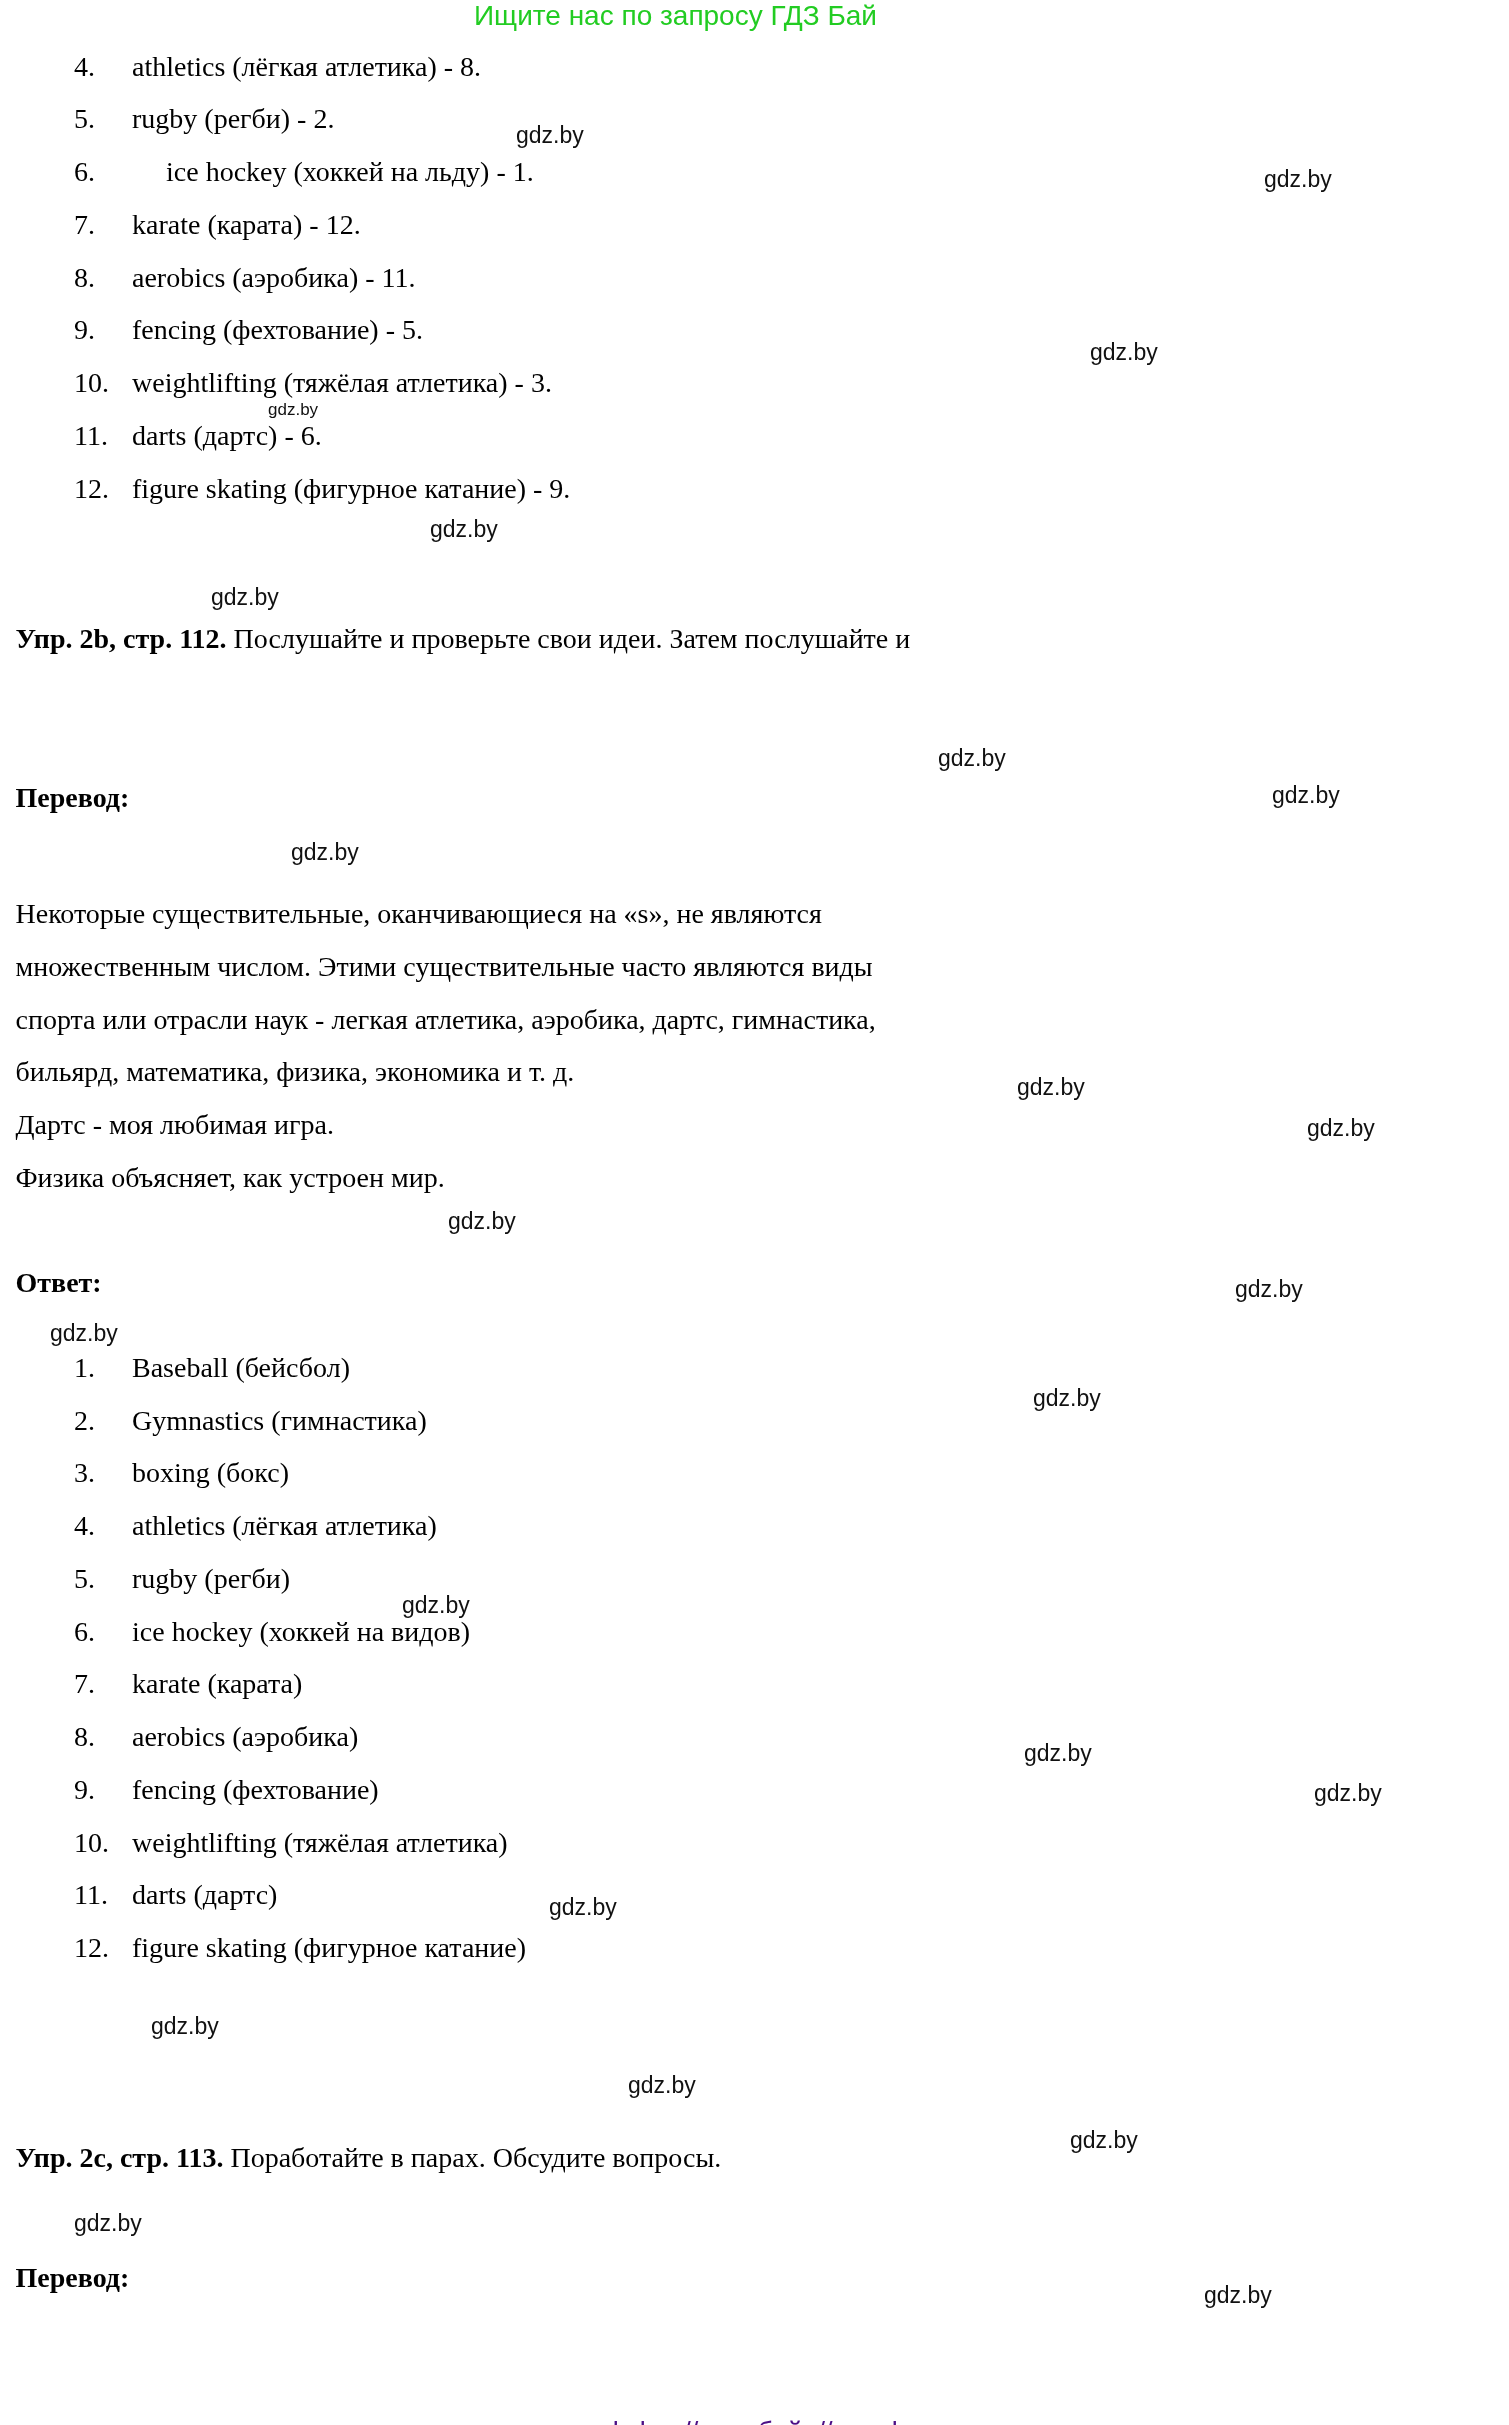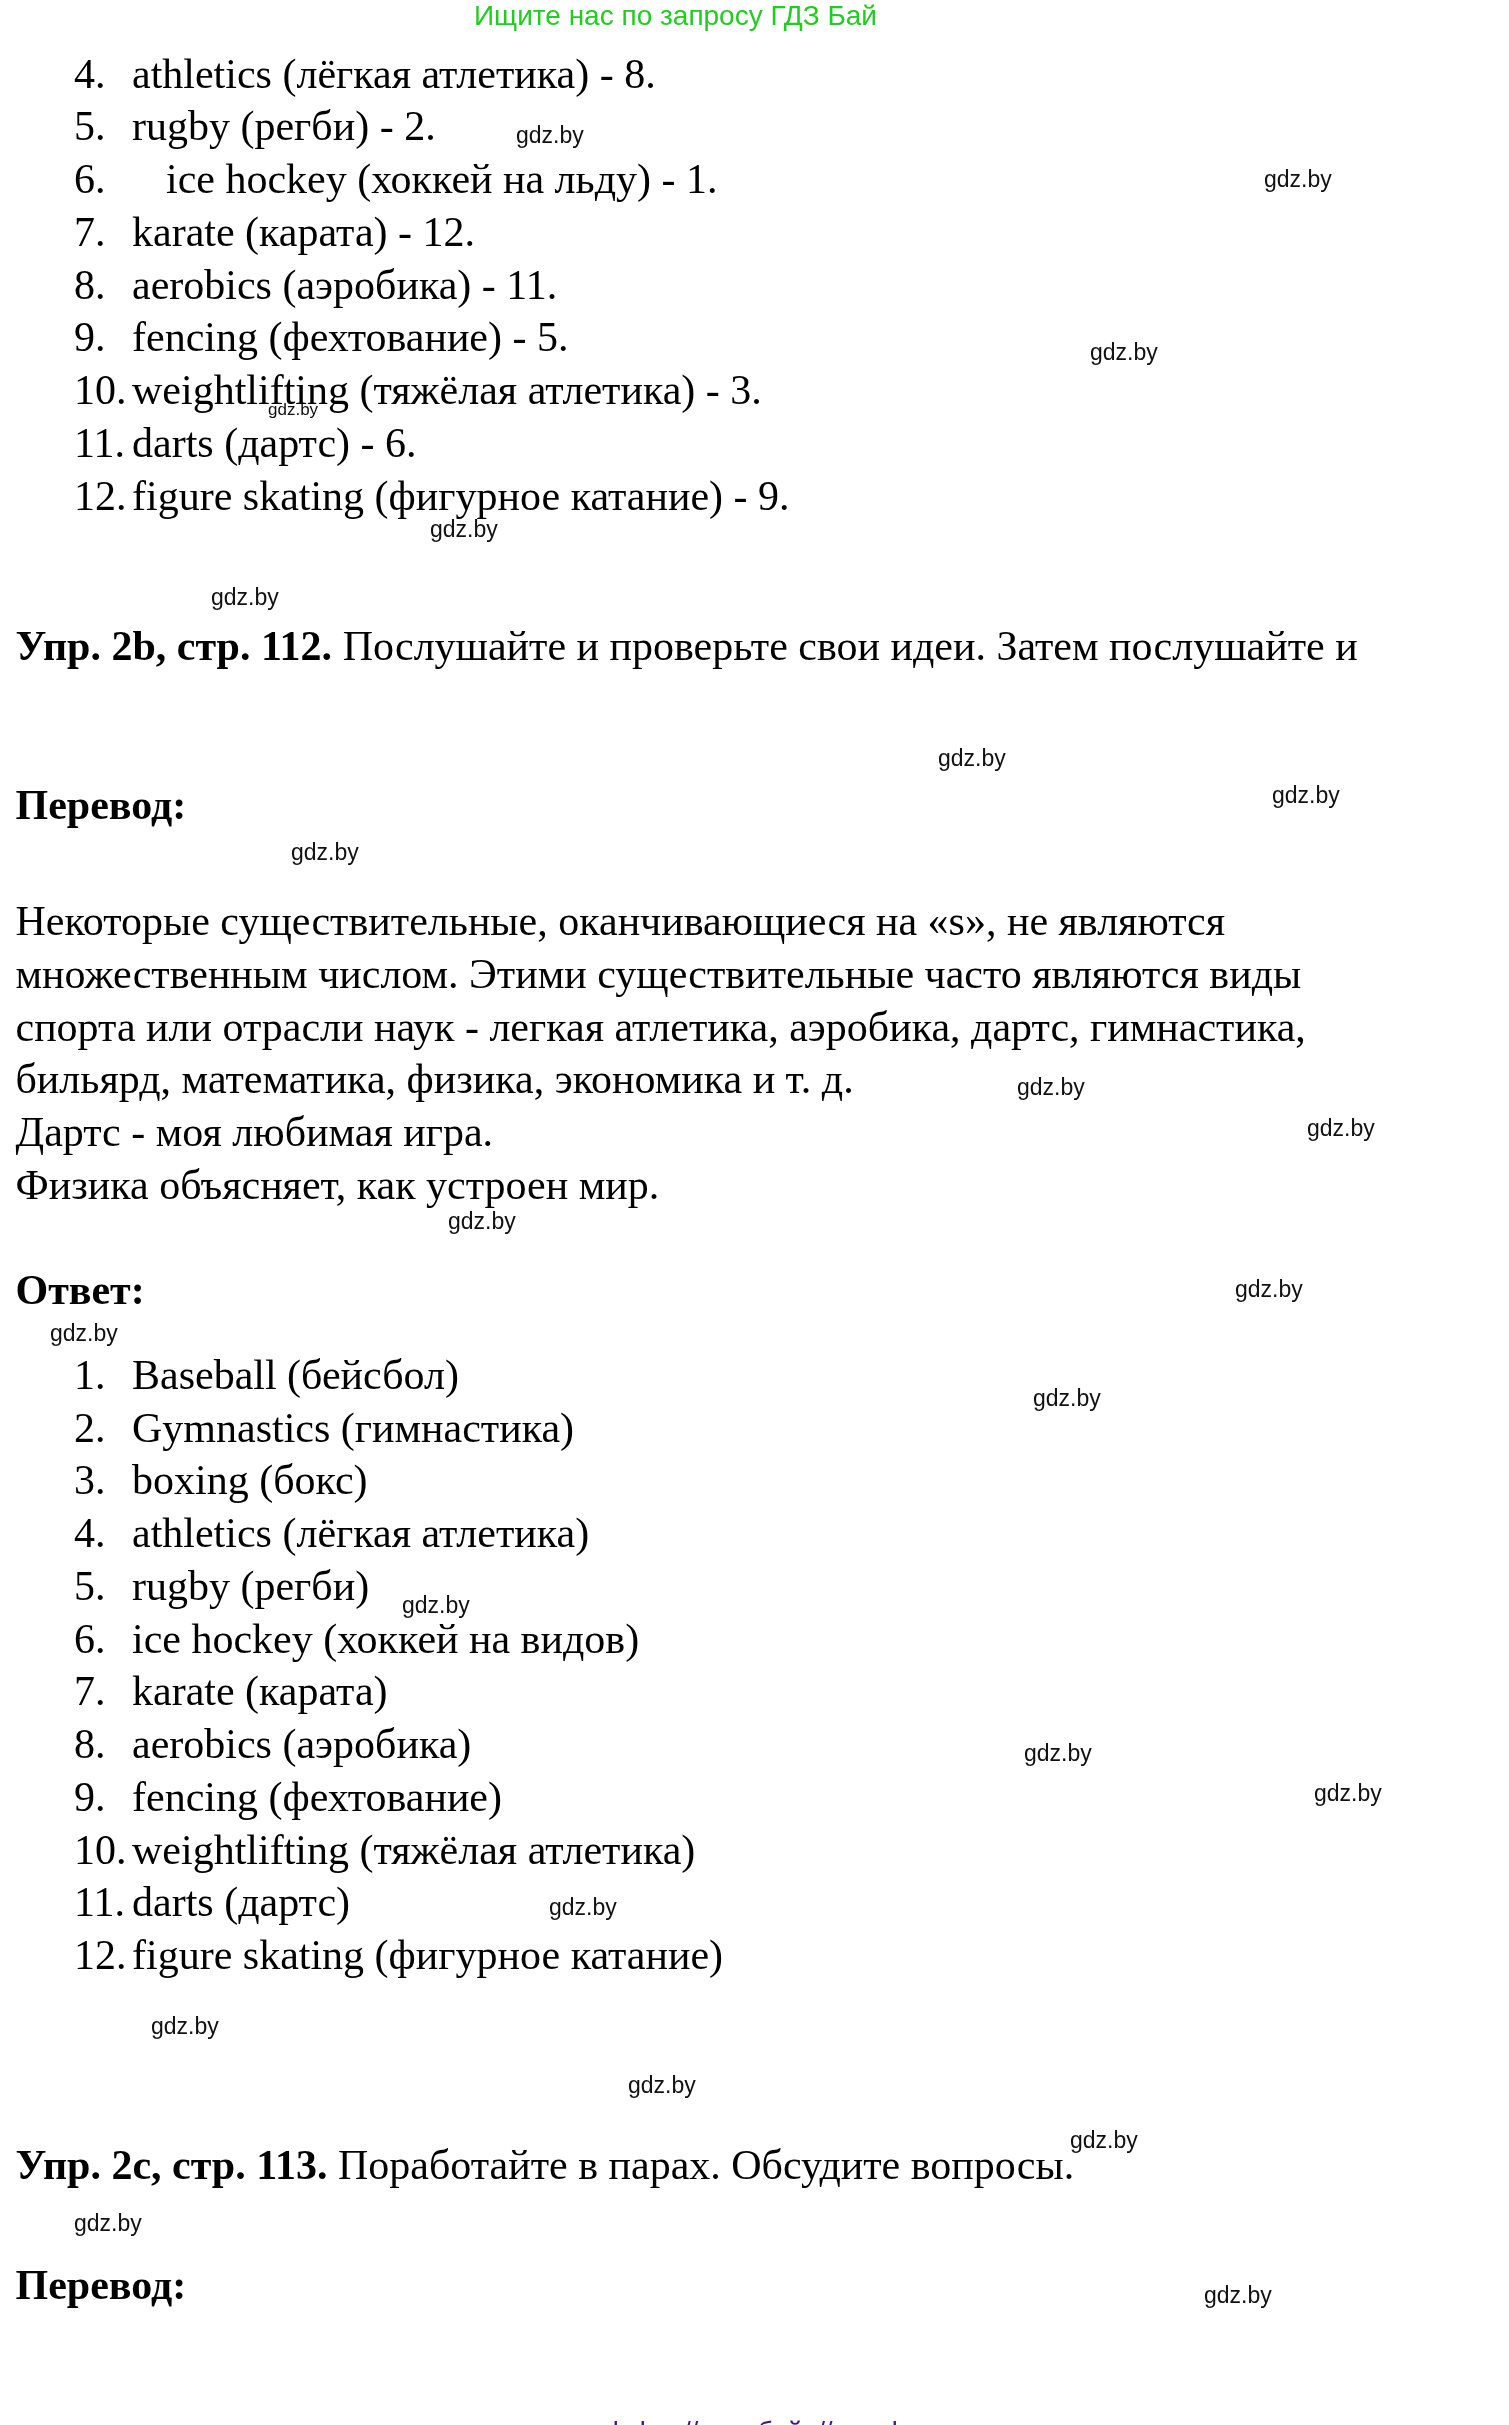--- a/index.html
+++ b/index.html
@@ -1,19 +1,19 @@
 <!DOCTYPE html>
 <html style="font-size:12.4px"><head>
 <meta charset="utf-8">
 <style>
   html, body { margin: 0; padding: 0; background: #ffffff; }
   body { width: 1509px; height: 2426px; position: relative; overflow: hidden; }
   .page { position: absolute; left: 0; top: 0; width: 1509px; height: 2426px; background: #fff; }
   .serif { font-family: "Liberation Serif", "DejaVu Serif", serif; color: #000; }
-  .line { position: absolute; white-space: nowrap; font-size: 42px; line-height: 1; }
+  .line { position: absolute; white-space: nowrap; font-size: 28px; line-height: 1; }
   .li-num { position: absolute; }
   .li-text { position: absolute; }
   .bold { font-weight: bold; }
   .wm { position: absolute; font-family: "Liberation Sans", "DejaVu Sans", sans-serif; font-size: 23px; color: #111; white-space: nowrap; line-height: 1; }
   .top-banner { position: absolute; top: 0; left: 0; width: 1351px; text-align: center; font-family: "Liberation Sans", "DejaVu Sans", sans-serif; font-size: 28px; line-height: 1; padding-top: 1.6px; }
   .footer-banner { position: absolute; left: 0; width: 1509px; text-align: center; font-family: "Liberation Sans", "DejaVu Sans", sans-serif; font-size: 27px; line-height: 1; margin-top: 24px; }
 </style>
 </head>
 <body>
 

